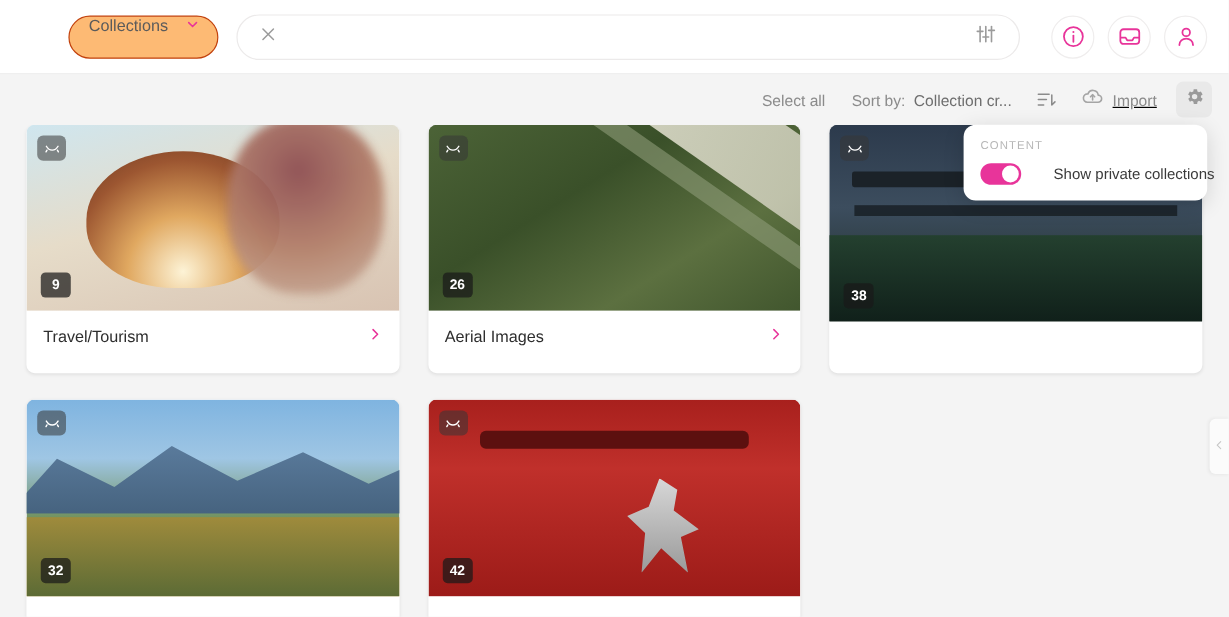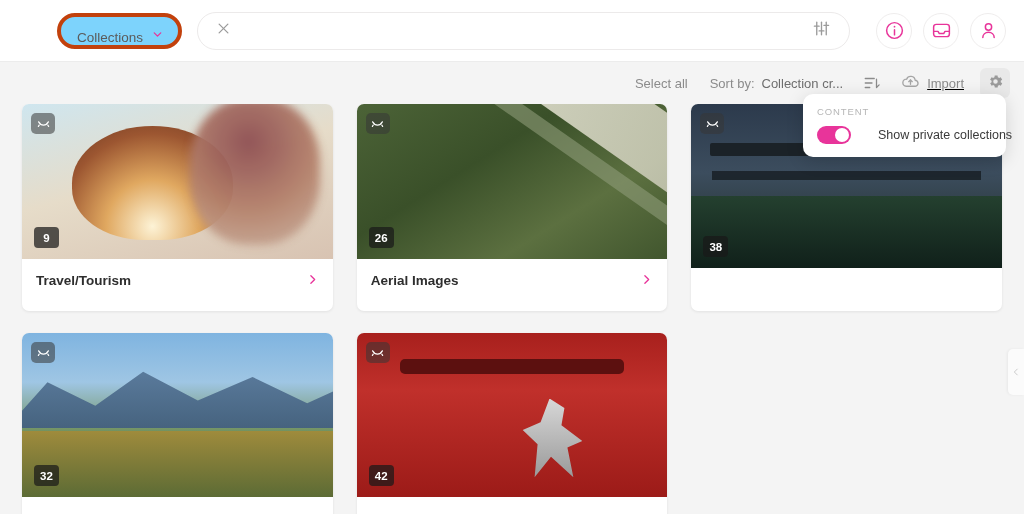--- a/index.html
+++ b/index.html
@@ -39,22 +39,22 @@
   }
   .logo-mark .dot {
     position: absolute; right: 8px; top: 11px;
     width: 9px; height: 9px; border-radius: 50%; background: #ffffff;
   }
   .logo-text { line-height: 1; }
   .logo-title { font-size: 25px; font-weight: 700; color: #111; letter-spacing: -0.6px; }
   .logo-sub { font-size: 10.5px; font-weight: 700; color: #e8349a; letter-spacing: -0.1px; margin-top: 1px; }
 
   .pill {
-    height: 36px; border: 4px solid #c2410c; border-radius: 18px;
-    background: #7dd3fc; display: flex; align-items: flex-end;
+    height: 36px; border: 1px solid #c2410c; border-radius: 18px;
+    background: #fdba74; display: flex; align-items: flex-start;
   }
   .collections-pill {
     width: 125px; justify-content: space-between;
     padding: 0 14px 0 16px; margin-left: 31px; cursor: pointer;
   }
   .collections-pill .lbl { font-size: 13.5px; color: #5b5b5b; }
 
   .searchbar {
     flex: 1; height: 38px; margin-left: 15px; margin-right: 15px;
     border: 1px solid #eceaea; border-radius: 19px; background: #fff;
@@ -86,21 +86,21 @@
   .tb-val { font-size: 13px; color: #6e6e6e; margin-left: 7px; cursor: pointer; }
   .tb-iconbtn {
     width: 30px; height: 30px; display: flex; align-items: center;
     justify-content: center; cursor: pointer; border-radius: 6px; margin-left: 14px;
   }
   .tb-import { display: flex; align-items: center; gap: 7px; margin-left: 14px; cursor: pointer; text-decoration: underline; }
   .gear-btn { background: #e9e9e9; margin-left: 16px; }
 
   
   .popover {
-    position: absolute; top: 94px; right: 18px;
+    position: absolute; top: 104px; right: 18px;
     width: 203px; background: #fff; border-radius: 10px;
     box-shadow: 0 4px 18px rgba(0,0,0,0.14);
     padding: 12px 12px 13px 14px; z-index: 40;
   }
   .pop-label {
     font-size: 9.5px; letter-spacing: 0.9px; color: #b6b6b6;
     text-transform: uppercase; margin-bottom: 9px;
   }
   .pop-row { display: flex; align-items: center; gap: 27px; cursor: pointer; }
   .toggle {
@@ -134,21 +134,21 @@
     position: absolute; left: 12px; bottom: 11px;
     min-width: 25px; height: 21px; padding: 0 6px;
     border-radius: 4px; background: rgba(25,25,25,0.72);
     color: #fff; font-size: 11.5px; font-weight: 700;
     display: flex; align-items: center; justify-content: center; z-index: 3;
   }
   .card-foot {
     height: 43px; display: flex; align-items: center;
     justify-content: space-between; padding: 0 14px;
   }
-  .card-title { font-size: 13.5px; color: #2e2e2e; font-weight: 700; }
+  .card-title { font-size: 13.5px; color: #2e2e2e; font-weight: 400; }
   .chev-pink { color: #e8349a; }
 
   
   .collapse-handle {
     position: absolute; right: 0; top: 349px;
     width: 16px; height: 46px;
     background: #fbfbfb; border-radius: 5px 0 0 5px;
     display: flex; align-items: center; justify-content: center;
     cursor: pointer; z-index: 20;
     box-shadow: -1px 0 3px rgba(0,0,0,0.05);

